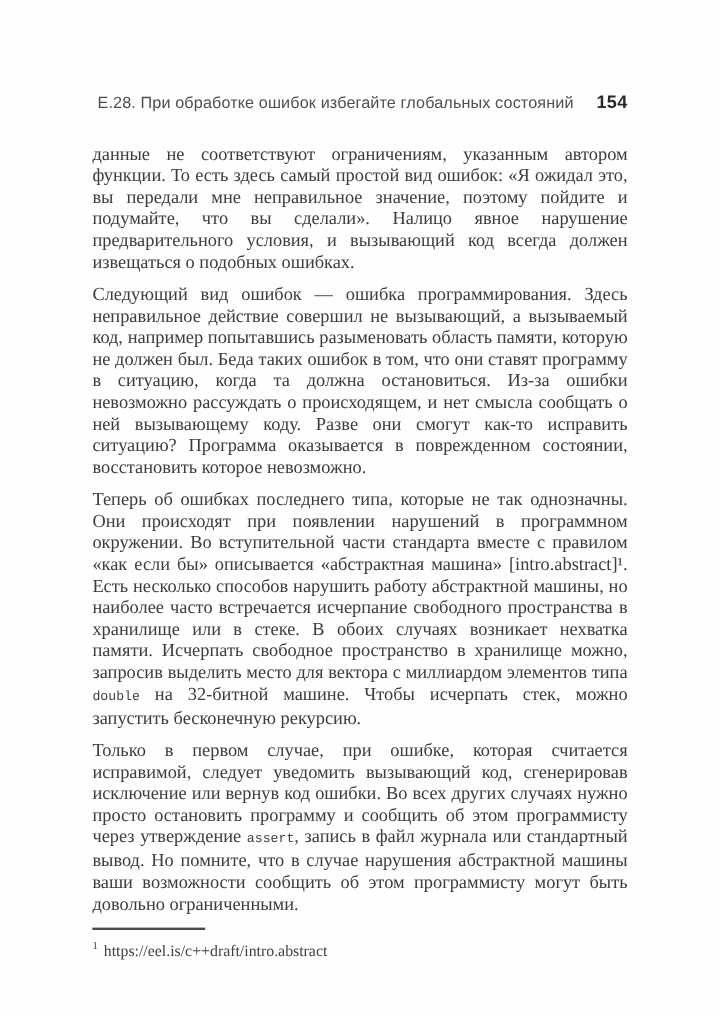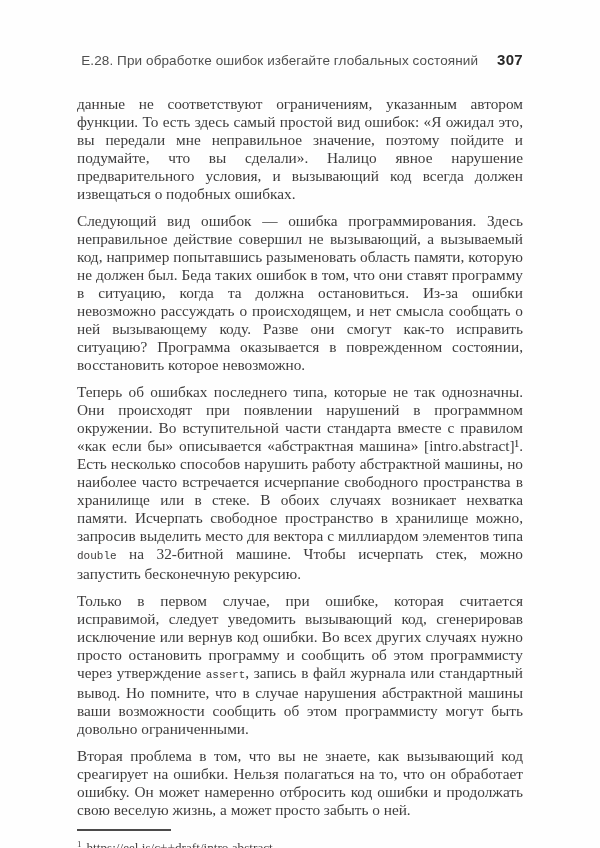--- a/index.html
+++ b/index.html
@@ -5,21 +5,21 @@
   html, body {
     margin: 0;
     padding: 0;
     background: #ffffff;
   }
   .page {
     position: relative;
     width: 600px;
     height: 848px;
     box-sizing: border-box;
-    padding: 52px 77px 0 77px;
+    padding: 78px 77px 0 77px;
     background: #fefefe;
     font-family: "Liberation Serif", serif;
     color: #3d3c3c;
     overflow: hidden;
   }
   .page-header {
     display: flex;
     justify-content: flex-end;
     align-items: baseline;
     font-family: "Liberation Sans", sans-serif;
@@ -70,34 +70,33 @@
     margin-right: 5px;
   }
 </style>
 </head>
 <body>
 
 <div class="page">
 
   <div class="page-header">
     <span class="running-title">Е.28. При обработке ошибок избегайте глобальных состояний</span>
-    <span class="page-number">307</span>
+    <span class="page-number">154</span>
   </div>
 
   <div class="body-text">
 
     <p><span>данные не соответствуют ограничениям, указанным автором функции. То есть здесь самый простой вид ошибок: «Я ожидал это, вы передали мне неправильное значение, поэтому пойдите и подумайте, что вы сделали». Налицо явное нарушение предварительного условия, и вызывающий код всегда должен извещаться о подобных ошибках.</span></p>
 
     <p><span>Следующий вид ошибок — ошибка программирования. Здесь неправильное действие совершил не вызывающий, а вызываемый код, например попытавшись разыменовать область памяти, которую не должен был. Беда таких ошибок в том, что они ставят программу в ситуацию, когда та должна остановиться. Из-за ошибки невозможно рассуждать о происходящем, и нет смысла сообщать о ней вызывающему коду. Разве они смогут как-то исправить ситуацию? Программа оказывается в поврежденном состоянии, восстановить которое невозможно.</span></p>
 
     <p><span>Теперь об ошибках последнего типа, которые не так однозначны. Они происходят при появлении нарушений в программном окружении. Во вступительной части стандарта вместе с правилом «как если бы» описывается «абстрактная машина» [intro.abstract]¹. Есть несколько способов нарушить работу абстрактной машины, но наиболее часто встречается исчерпание свободного пространства в хранилище или в стеке. В обоих случаях возникает нехватка памяти. Исчерпать свободное пространство в хранилище можно, запросив выделить место для вектора с миллиардом элементов типа </span><span class="code">double</span><span> на 32-битной машине. Чтобы исчерпать стек, можно запустить бесконечную рекурсию.</span></p>
 
     <p><span>Только в первом случае, при ошибке, которая считается исправимой, следует уведомить вызывающий код, сгенерировав исключение или вернув код ошибки. Во всех других случаях нужно просто остановить программу и сообщить об этом программисту через утверждение </span><span class="code">assert</span><span>, запись в файл журнала или стандартный вывод. Но помните, что в случае нарушения абстрактной машины ваши возможности сообщить об этом программисту могут быть довольно ограниченными.</span></p>
 
-    <p><span>Вторая проблема в том, что вы не знаете, как вызывающий код среагирует на ошибки. Нельзя полагаться на то, что он обработает ошибку. Он может намеренно отбросить код ошибки и продолжать свою веселую жизнь, а может просто забыть о ней.</span></p>
 
   </div>
 
   <div class="footnote-area">
     <div class="footnote-rule"></div>
     <div class="footnote-line">
       <span class="footnote-marker">1</span><span>https://eel.is/c++draft/intro.abstract</span>
     </div>
   </div>
 

